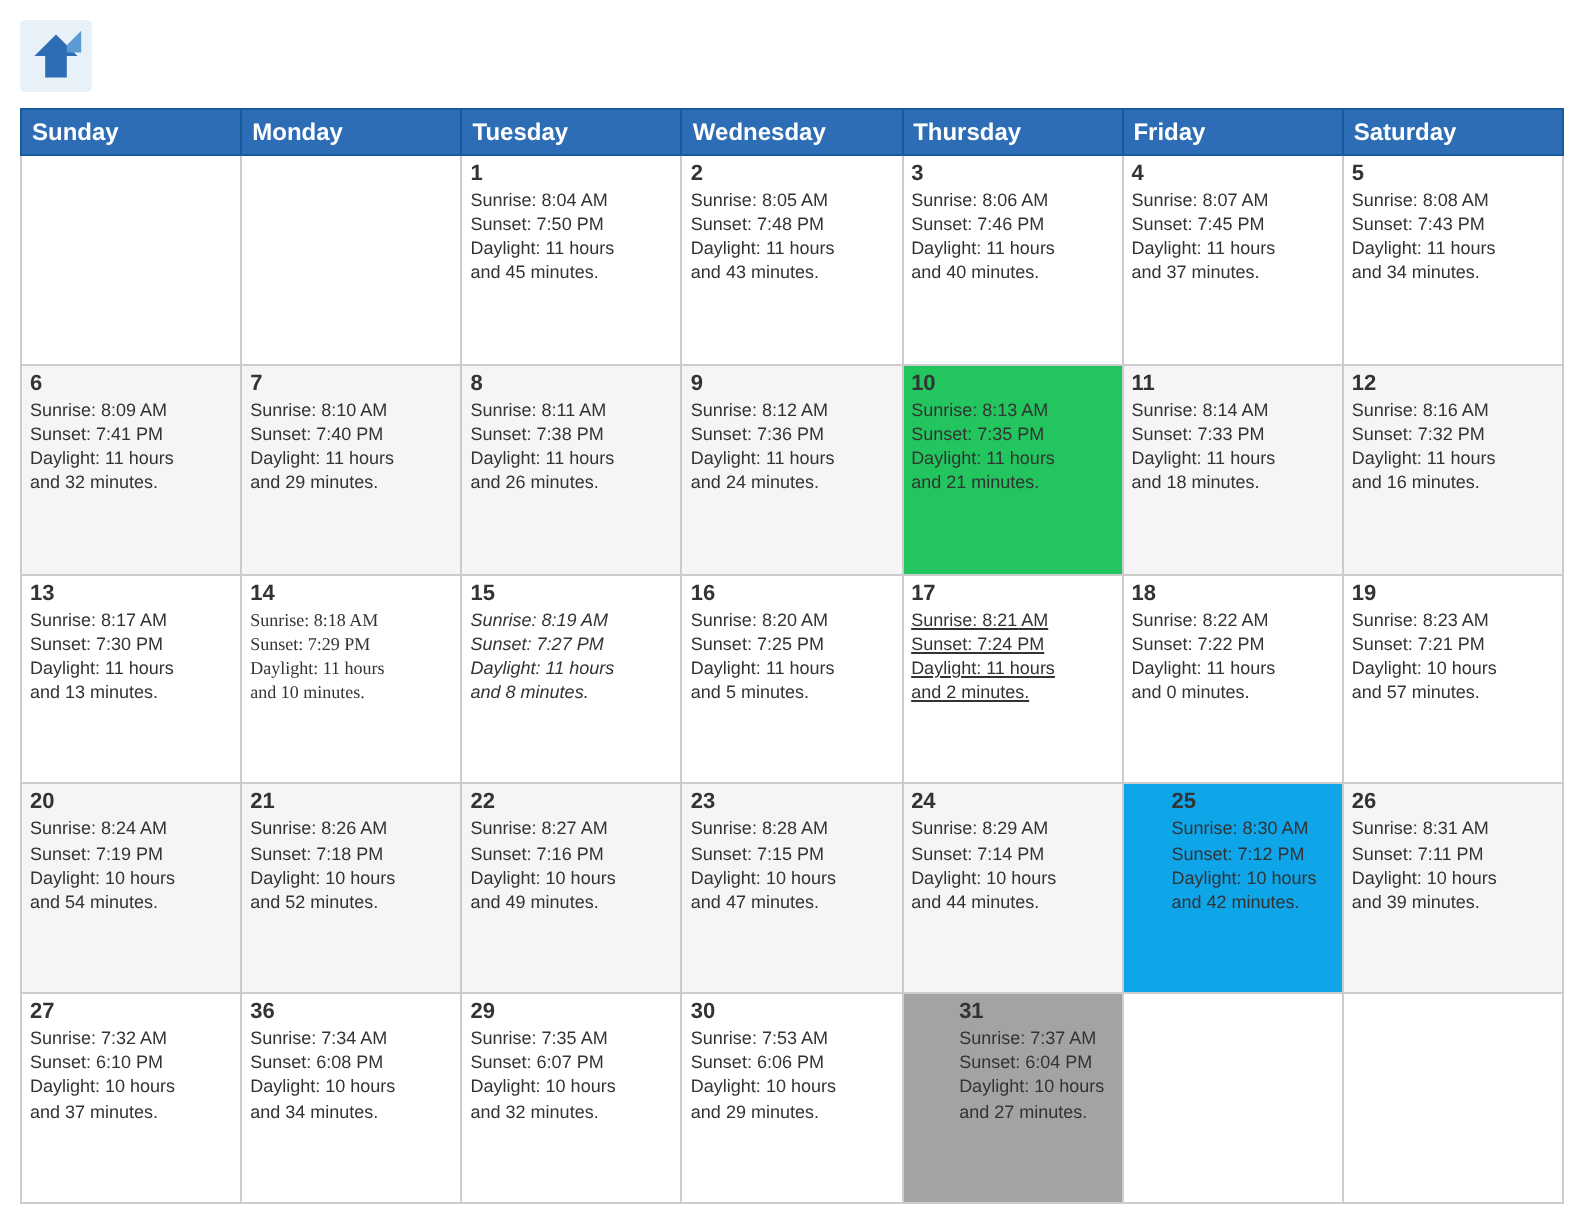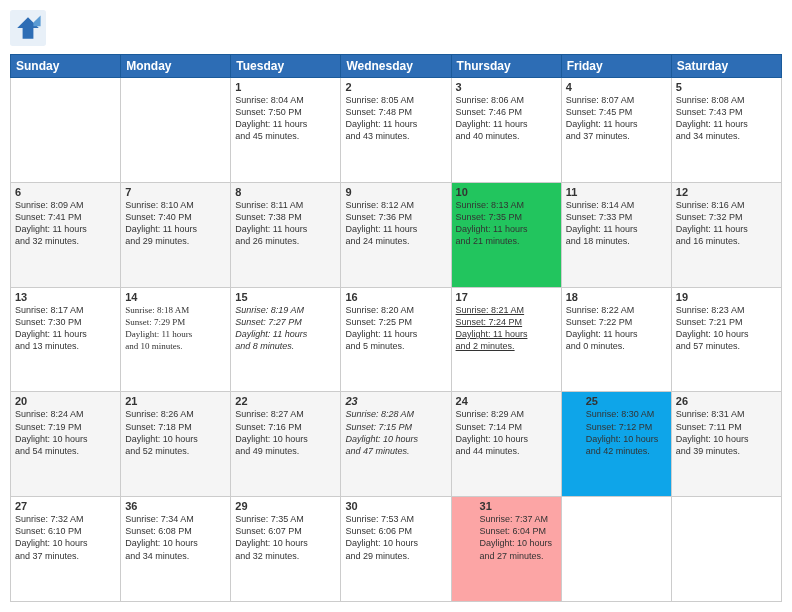--- a/index.html
+++ b/index.html
@@ -292,21 +292,21 @@
 Daylight: 10 hours
 and 52 minutes.</div>
           </td>
           <td style="background-color: rgb(245, 245, 245);">
             <span class="day-num">22</span>
             <div class="day-detail" style="white-space: pre-line;">Sunrise: 8:27 AM
 Sunset: 7:16 PM
 Daylight: 10 hours
 and 49 minutes.</div>
           </td>
-          <td style="background-color: rgb(245, 245, 245); font-style: italic;">
+          <td style="background-color: rgb(245, 245, 245);">
             <span class="day-num">23</span>
             <div class="day-detail" style="white-space: pre-line;">Sunrise: 8:28 AM
 Sunset: 7:15 PM
 Daylight: 10 hours
 and 47 minutes.</div>
           </td>
           <td style="background-color: rgb(245, 245, 245);">
             <span class="day-num">24</span>
             <div class="day-detail" style="white-space: pre-line;">Sunrise: 8:29 AM
 Sunset: 7:14 PM
@@ -350,21 +350,21 @@
 Daylight: 10 hours
 and 32 minutes.</div>
           </td>
           <td style="background-color: rgb(255, 255, 255);">
             <span class="day-num">30</span>
             <div class="day-detail" style="white-space: pre-line;">Sunrise: 7:53 AM
 Sunset: 6:06 PM
 Daylight: 10 hours
 and 29 minutes.</div>
           </td>
-          <td style="background-color: #fca5a5; padding-left: 28px;">
+          <td style="background-color: #a3a3a3; padding-left: 28px;">
             <span class="day-num">31</span>
             <div class="day-detail" style="white-space: pre-line;">Sunrise: 7:37 AM
 Sunset: 6:04 PM
 Daylight: 10 hours
 and 27 minutes.</div>
           </td>
           <td class="empty"></td>
           <td class="empty"></td>
         </tr>
       </tbody>

